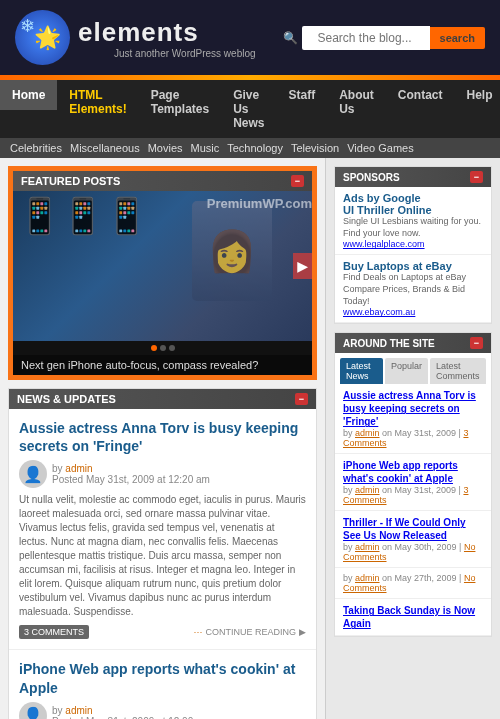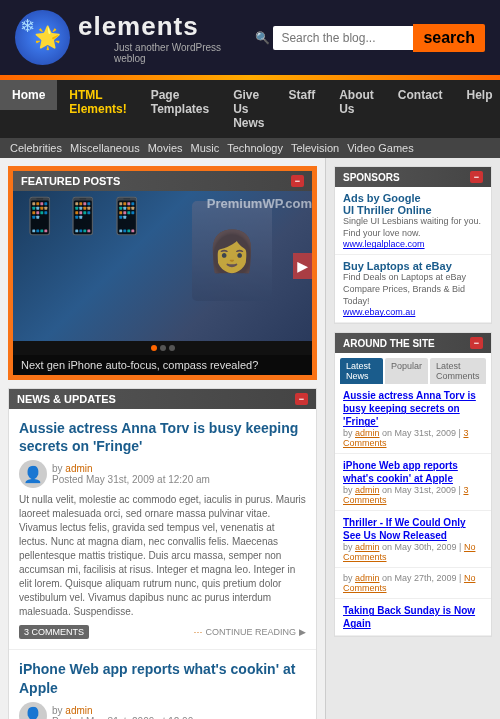--- a/index.html
+++ b/index.html
@@ -8,22 +8,22 @@
     
     #header { background: #1a1a2e; position: relative; height: 80px; overflow: hidden; }
     #header-inner { display: flex; align-items: center; padding: 10px 15px; }
     #logo-area { display: flex; align-items: center; }
     .logo-icon { width: 55px; height: 55px; background: radial-gradient(circle, #4488ff, #2244aa); border-radius: 50%; display: flex; align-items: center; justify-content: center; font-size: 24px; color: #fff; margin-right: 8px; position: relative; }
     .snowflake { position: absolute; top: 5px; left: 5px; font-size: 18px; color: #aaddff; }
     .logo-text { color: #fff; }
     .logo-text h1 { font-size: 26px; font-weight: bold; letter-spacing: 1px; color: #eee; }
     .logo-text p { font-size: 10px; color: #aaa; margin-left: 36px; }
     .search-area { margin-left: auto; display: flex; align-items: center; }
-    .search-input { padding: 5px 8px; font-size: 12px; width: 140px; border: none; border-radius: 2px 0 0 2px; color: #999; }
-    .search-btn { background: #ff6600; color: #000000; border: none; padding: 5px 10px; font-size: 16px; font-weight: bold; cursor: pointer; border-radius: 0 2px 2px 0; }
+    .search-input { padding: 5px 16px; font-size: 12px; width: 128px; border: none; border-radius: 2px 0 0 2px; color: #999; }
+    .search-btn { background: #ff6600; color: #404040; border: none; padding: 5px 10px; font-size: 11px; font-weight: bold; cursor: pointer; border-radius: 0 2px 2px 0; }
     .orange-bar { height: 8px; background: linear-gradient(90deg, #ff6600, #ffaa00, #ff6600); }
 
     
     #main-nav { background: #222; padding: 0; }
     #main-nav ul { display: flex; list-style: none; }
     #main-nav ul li a { display: block; padding: 8px 12px; color: #ccc; text-decoration: none; font-size: 12px; font-weight: bold; }
     #main-nav ul li a:hover, #main-nav ul li.active a { color: #fff; background: #444; }
     #main-nav ul li:first-child a { color: #fff; background: #555; }
 
     

